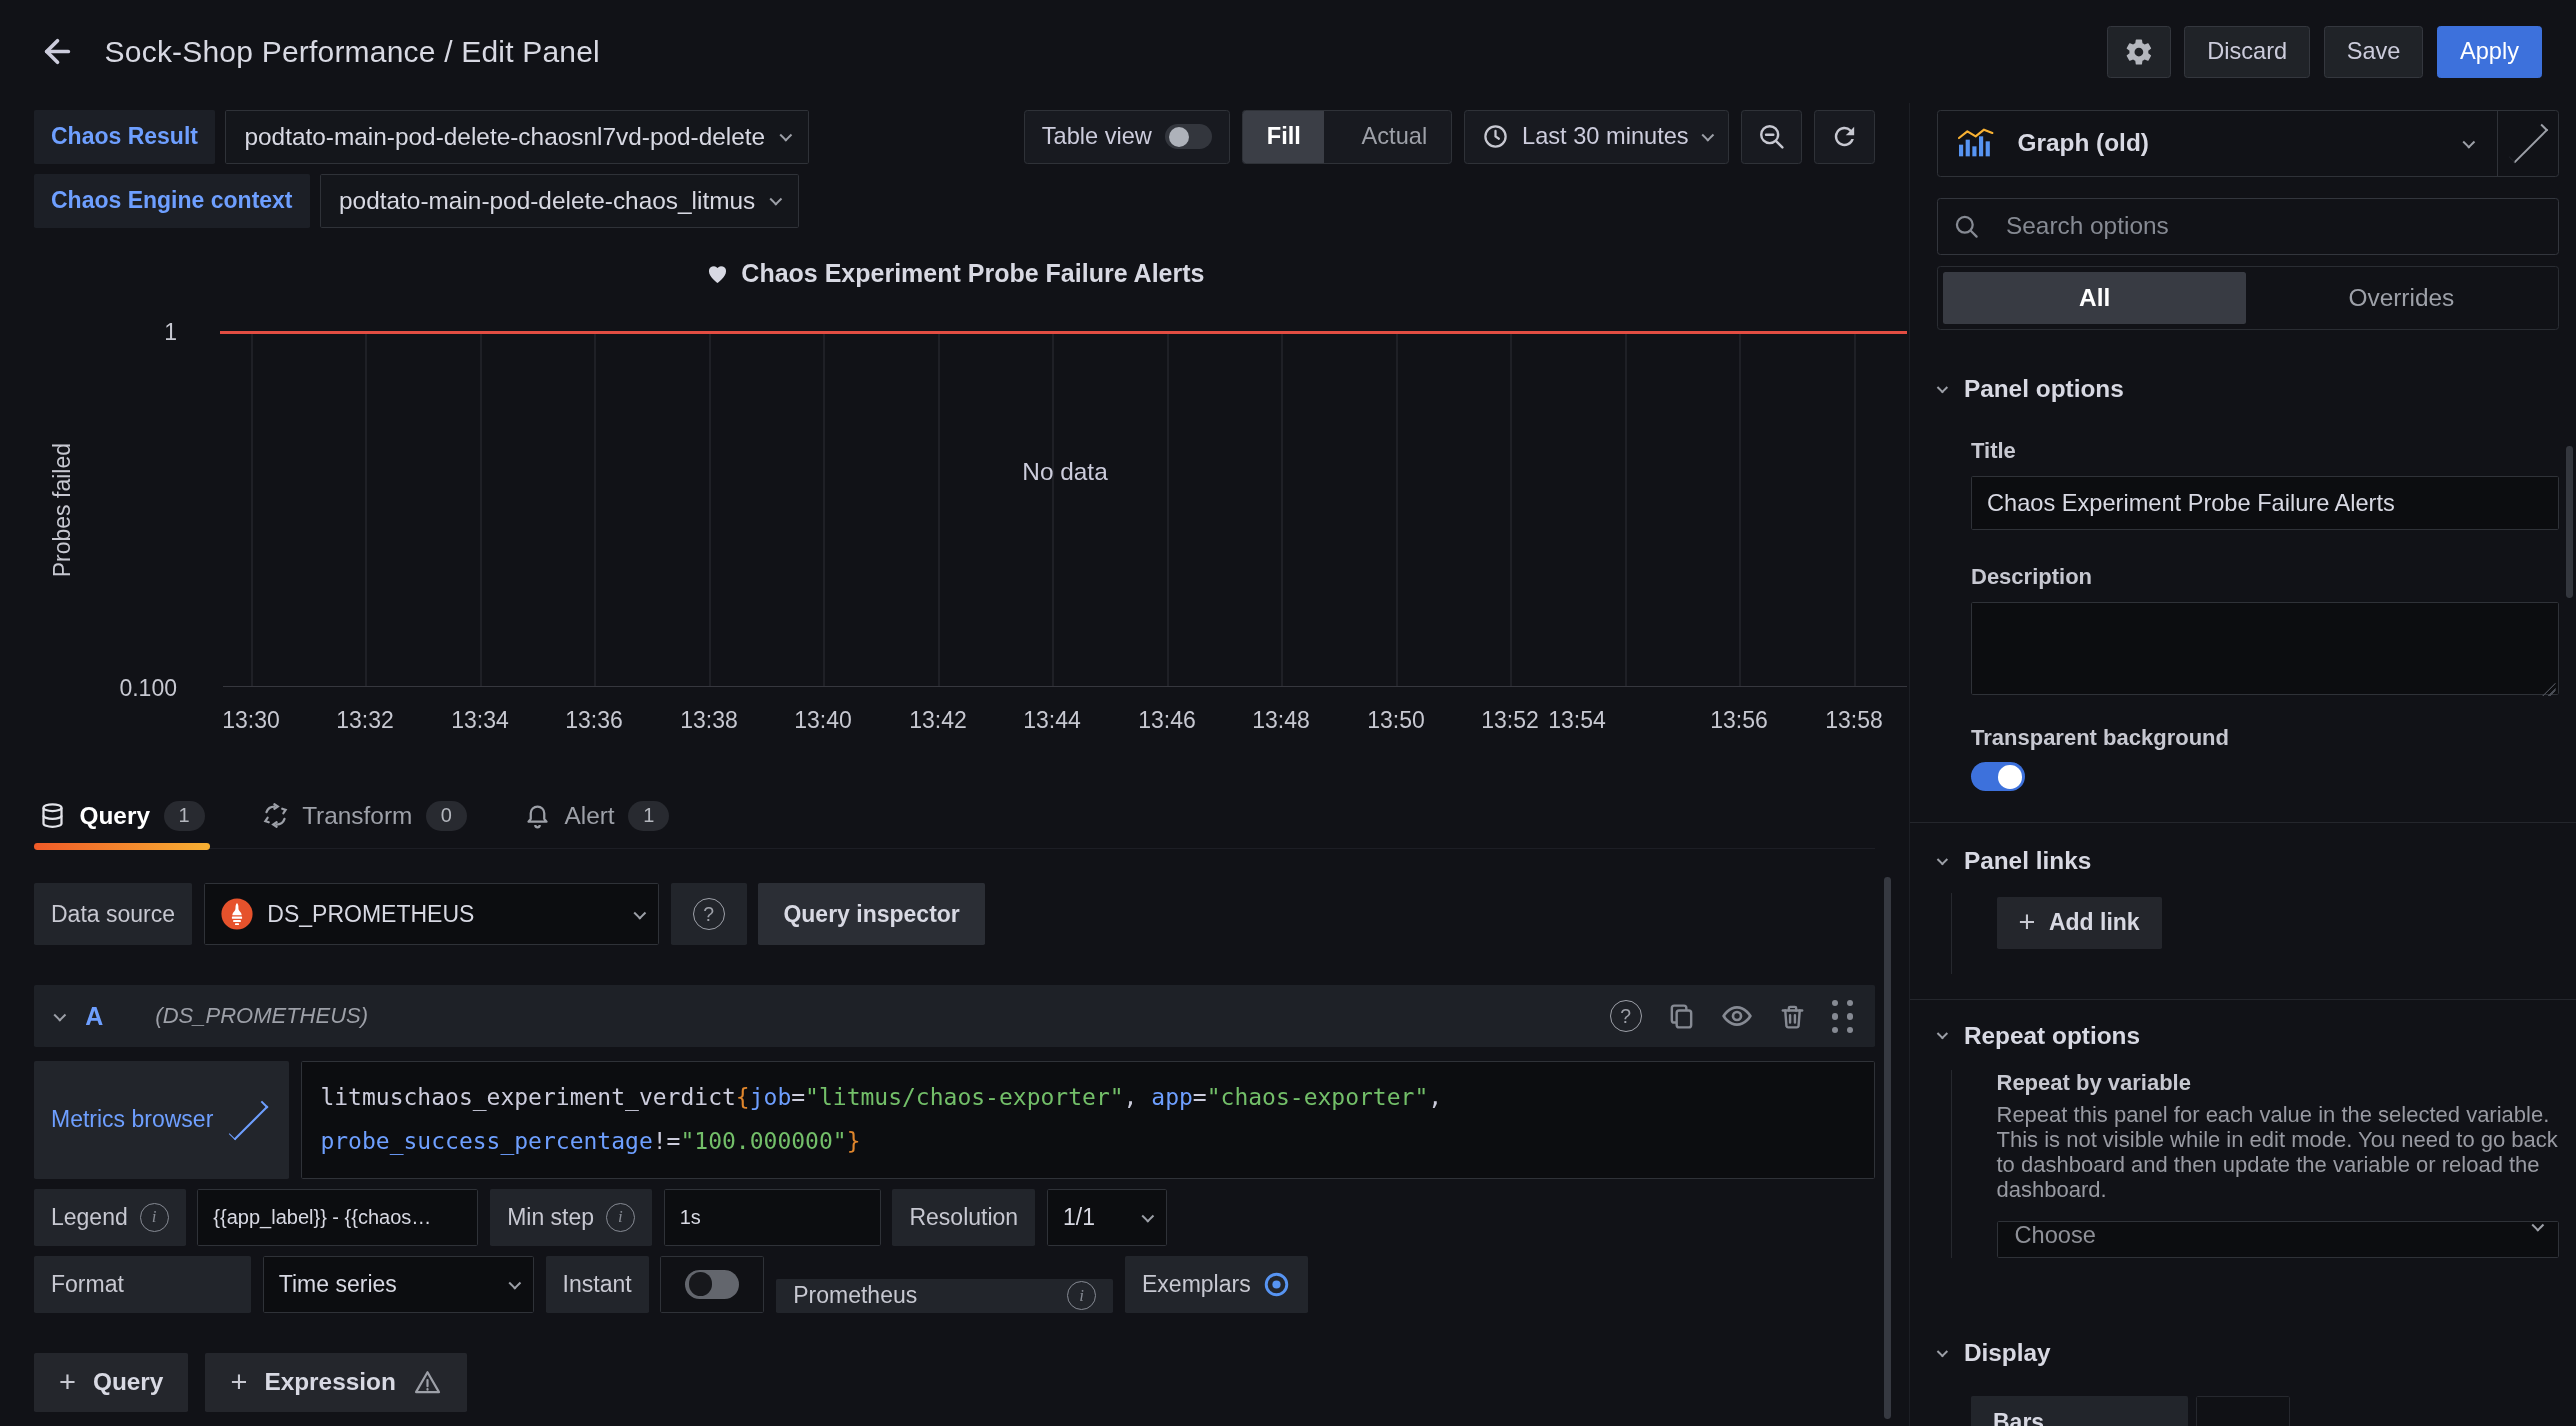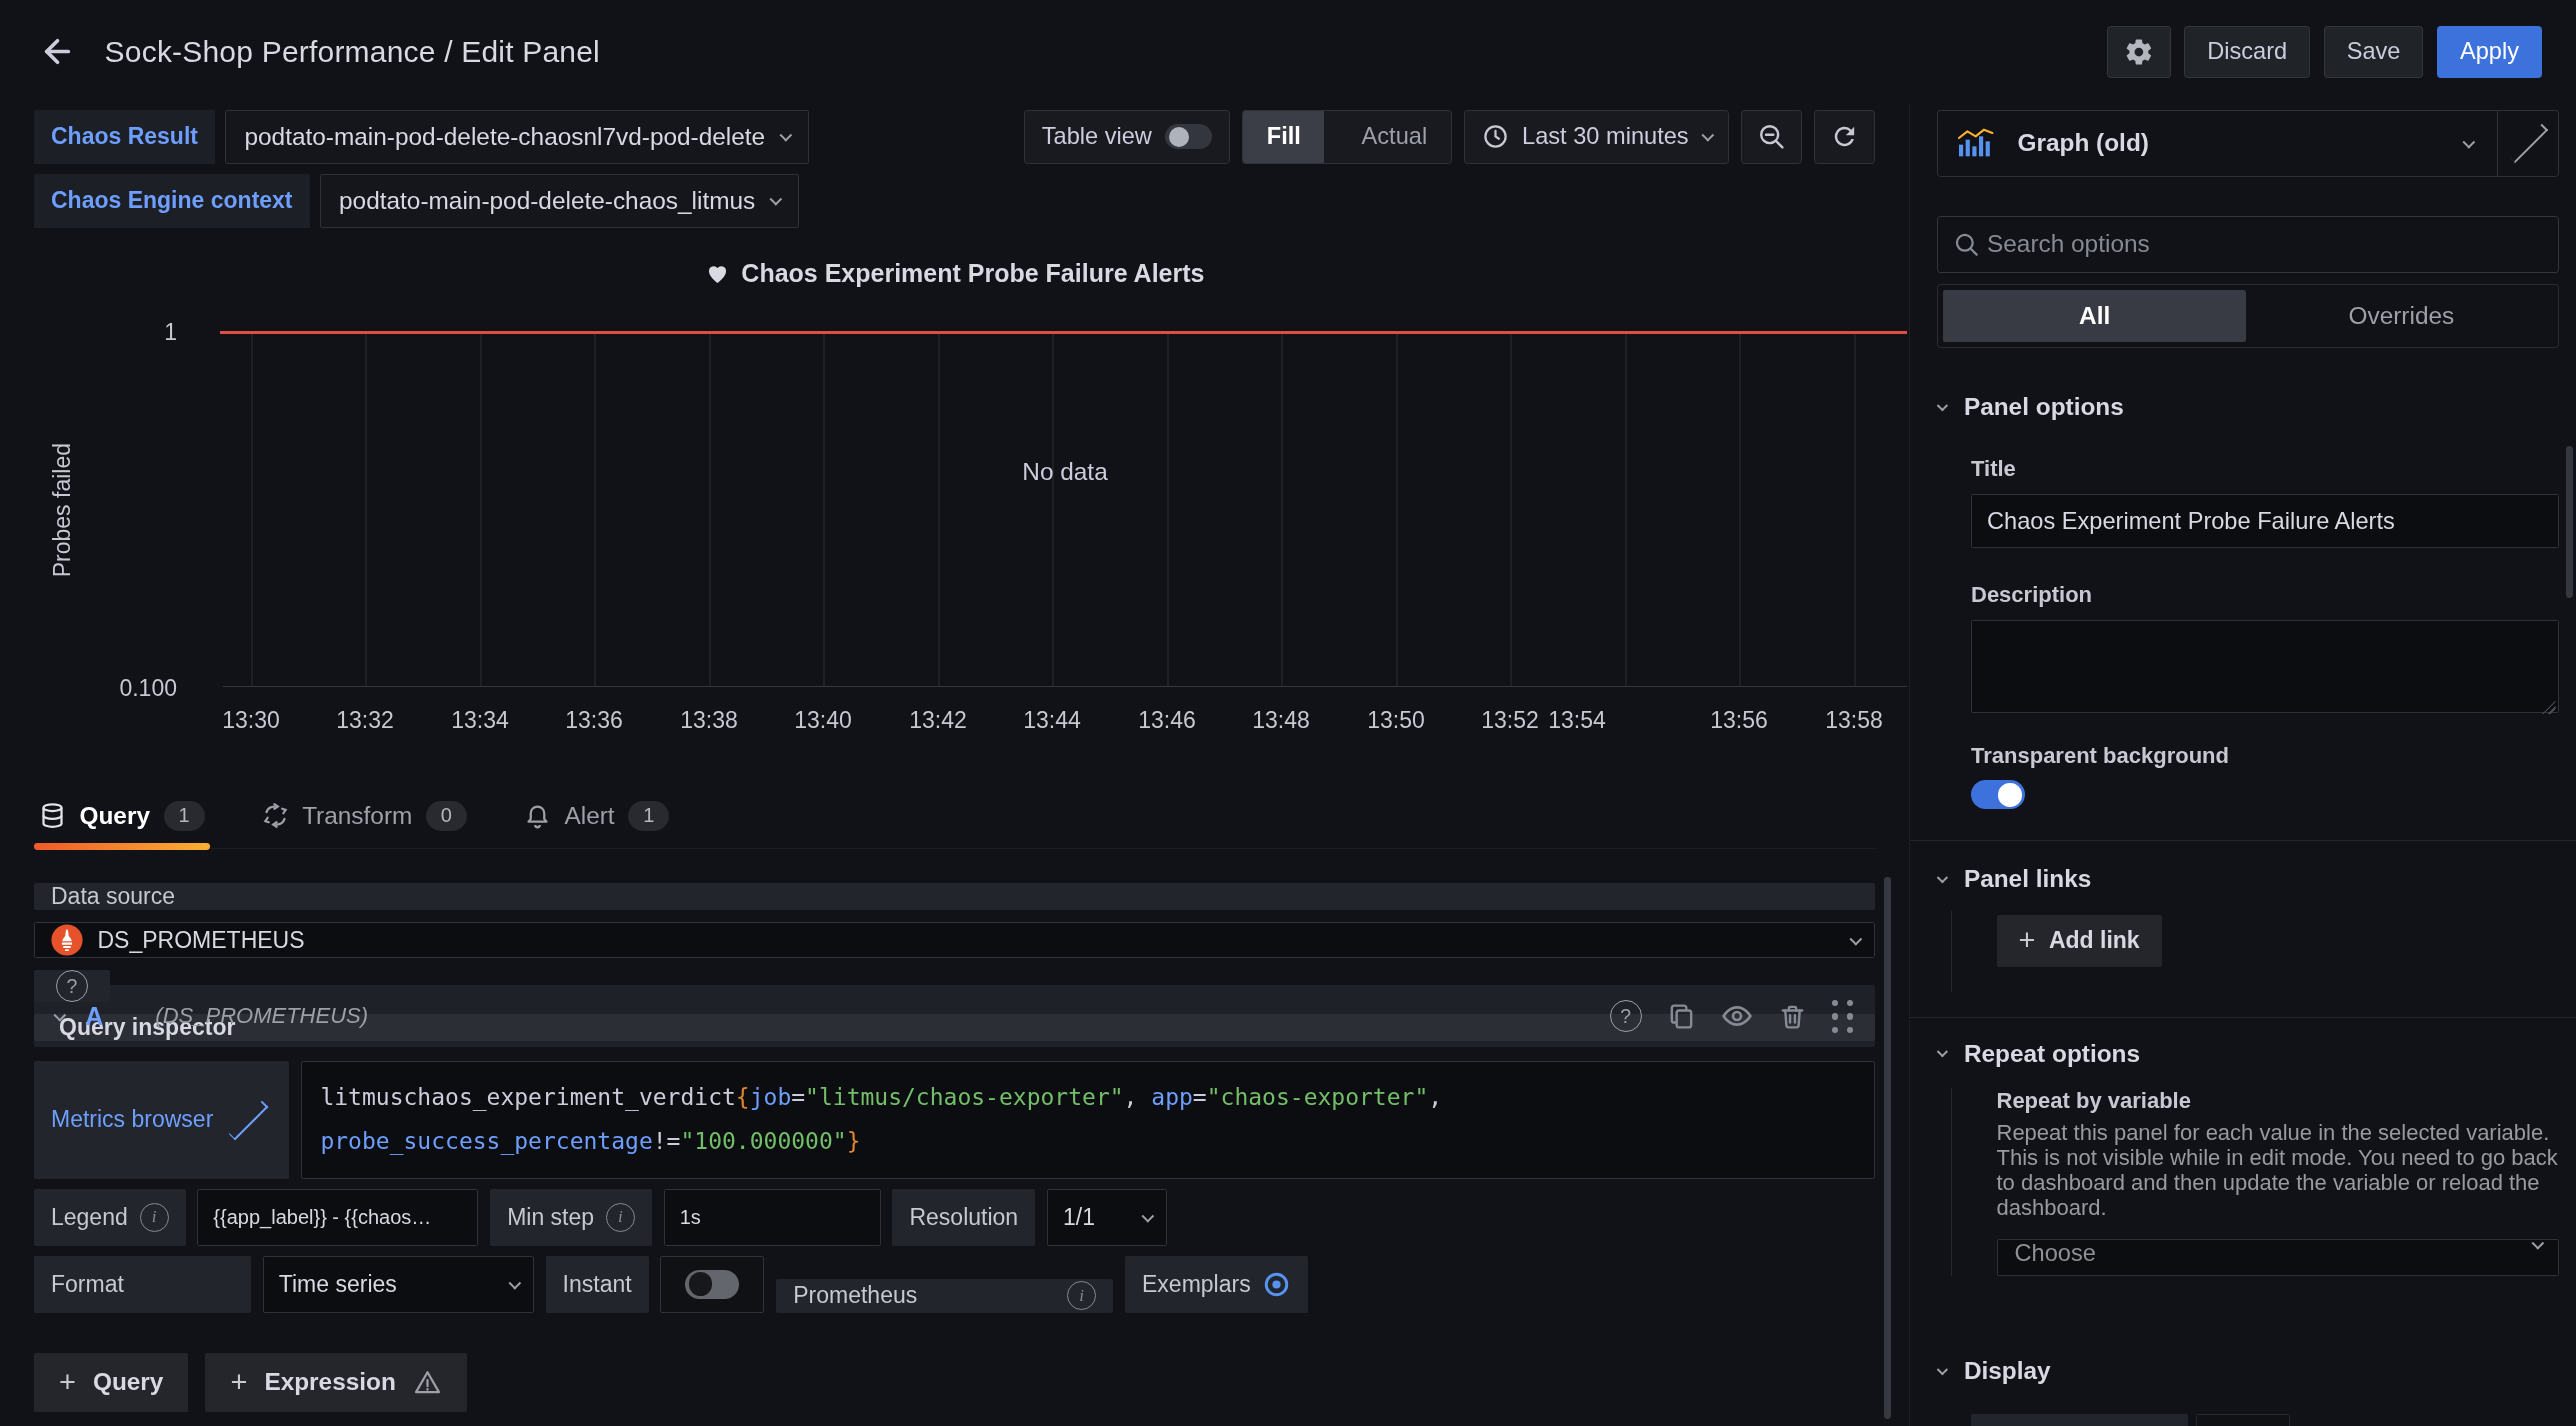--- a/index.html
+++ b/index.html
@@ -76,21 +76,21 @@
   .tab.active { color:#ffffff; }
   .tab.active .tab-label { font-weight:700; }
   .badge { background:#282a30; border-radius:841px; padding:3.4px 15px; font-size:20px; color:#b4b7be; }
   .tab-underline { position:absolute; left:0; right:0; bottom:-1.7px; height:6.7px; border-radius:3.4px; background:linear-gradient(90deg,#f05a28,#f8b133); }
 
   
   .chip { background:#22252b; color:#c7c8d1; border-radius:1.7px; display:flex; align-items:center; padding:0 17px; font-size:23px; gap:11.8px; }
   .input-box { background:#0c0d10; border:0.8px solid #2f3238; border-radius:1.7px; color:#d8d9e3; display:flex; align-items:center; padding:0 15px; font-size:23px; gap:13.5px; }
   input.raw { background:transparent; border:none; outline:none; color:#d8d9e3; font-size:20px; width:100%; font-family:inherit; }
 
-  .ds-row { display:flex; gap:11.8px; margin-top:34px; height:62px; align-items:stretch;flex-direction:column; }
+  .ds-row { display:flex; gap:11.8px; margin-top:34px; height:62px; align-items:stretch; }
   .ds-select { min-width:455px; cursor:pointer; justify-content:flex-start; }
   .ds-select .chv { margin-left:auto; }
   .help-chip { width:76px; justify-content:center; cursor:pointer; }
   .circle-glyph { width:32px; height:32px; border:1.7px solid #9da0a8; border-radius:50%; display:flex; align-items:center; justify-content:center; font-size:19.4px; color:#9da0a8; }
   .qo-bar { flex:1; display:flex; align-items:center; gap:17px; padding:0 22px; cursor:pointer; }
   .qo-label { color:#6e9fff; font-weight:500; }
   .qo-meta { margin-left:auto; display:flex; gap:37px; color:#9da0a8; font-size:22px; }
   .qi-btn { background:#2b2e35; border-radius:1.7px; display:flex; align-items:center; padding:0 25px; font-weight:700; color:#d8d9e3; cursor:pointer; font-size:23px; }
 
   .qcard-head { margin-top:40px; height:62px; background:#1e2127; border-radius:1.7px; display:flex; align-items:center; padding:0 20px; gap:22px; }
@@ -123,21 +123,21 @@
   .add-btn { height:59px; background:#24262c; border:none; border-radius:1.7px; color:#d8d9e3; font-size:24.4px; font-weight:700; display:flex; align-items:center; gap:17px; padding:0 25px; cursor:pointer; font-family:inherit; }
   .plus { font-size:29px; font-weight:400; color:#c7c8d1; }
 
   
   .viz-picker { height:67px; display:flex; border:0.8px solid #2f3238; border-radius:3.4px; overflow:hidden; }
   .viz-main { flex:1; display:flex; align-items:center; gap:22px; padding:0 18.5px; cursor:pointer; }
   .viz-name { font-size:24.4px; font-weight:700; color:#d8d9e3; }
   .viz-main .chv { margin-left:auto; margin-right:6.7px; }
   .viz-expand { width:61px; border-left:0.8px solid #2f3238; display:flex; align-items:center; justify-content:center; cursor:pointer; }
 
-  .search-box { margin-top:39px; height:57px; border:0.8px solid #33363d; border-radius:3.4px; display:flex; align-items:center; padding:0 15px; gap:7px; }
+  .search-box { margin-top:21px; height:57px; border:0.8px solid #33363d; border-radius:3.4px; display:flex; align-items:center; padding:0 15px; gap:26px; }
   .search-box input { background:transparent; border:none; outline:none; color:#d8d9e3; font-size:24.4px; flex:1; font-family:inherit; }
   .search-box input::placeholder { color:#868a93; }
 
   .ao-tabs { margin-top:11.8px; height:64px; border:0.8px solid #2a2d33; border-radius:3.4px; display:flex; padding:5px; gap:3.4px; }
   .ao-tab { flex:1; display:flex; align-items:center; justify-content:center; border-radius:2.5px; font-size:24.4px; color:#9da0a8; cursor:pointer; }
   .ao-tab.active { background:#383b43; color:#fff; font-weight:700; }
 
   .sect-head { display:flex; align-items:center; gap:18.5px; font-size:24.4px; font-weight:600; color:#d8d9e3; cursor:pointer; }
   .sect-head .chv { width:8.4px; height:8.4px; }
   .field-label { font-size:22px; font-weight:600; color:#c7c8d1; }

